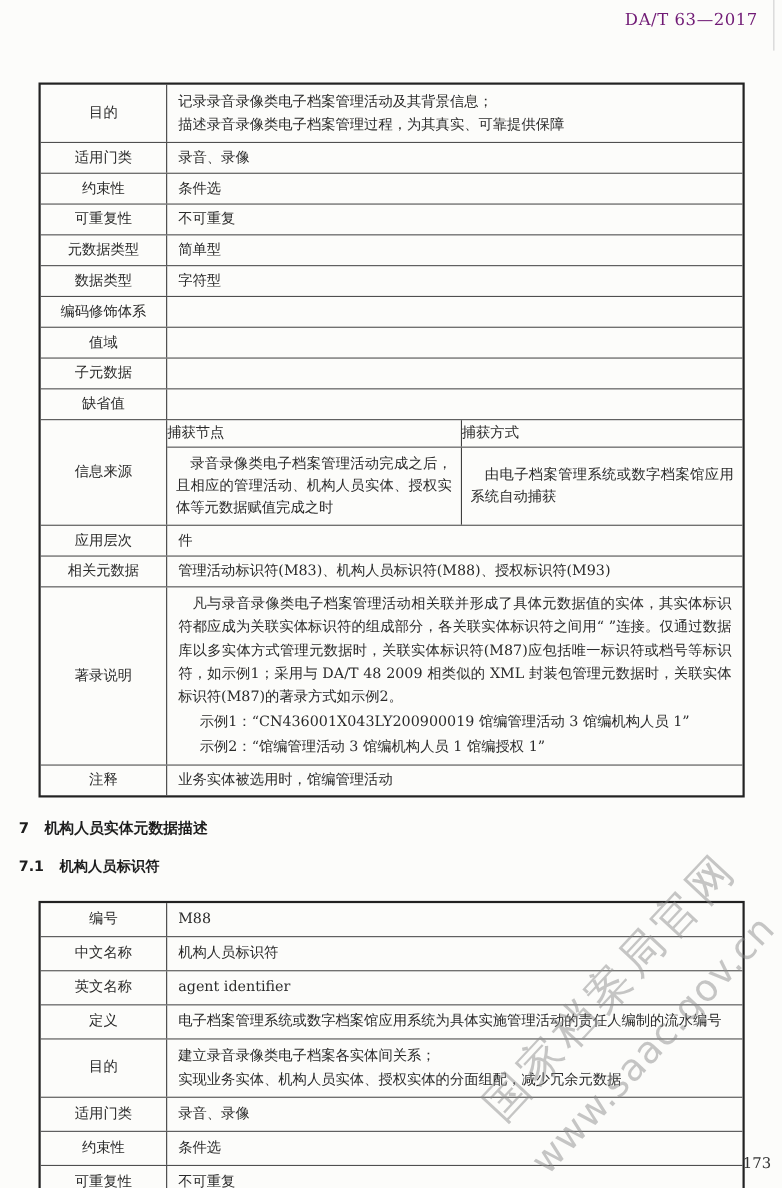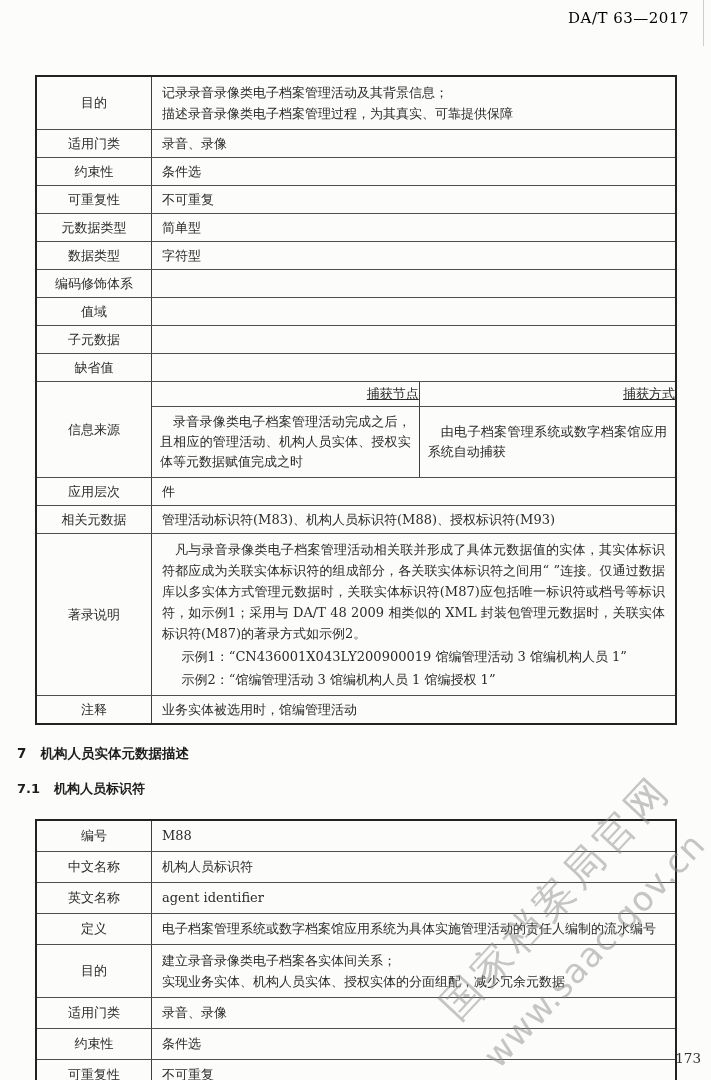--- a/index.html
+++ b/index.html
@@ -15,21 +15,21 @@
     color: #2b2b2b;
     font-size: 13px;
     line-height: 20px;
   }
   .doc-header {
     position: absolute;
     top: 8px;
     right: 22px;
     font-size: 15px;
     letter-spacing: 0.5px;
-    color: #000000;
+    color: #701a75;
     text-align: right;
   }
   .scan-edge {
     position: absolute;
     right: 7px; top: 0;
     width: 1px; height: 46px;
     background: #cfcfcf;
   }
   .content { padding: 55px 34px 0 35px; }
 
@@ -55,24 +55,23 @@
     min-height: 27px;
   }
   .td .vline { line-height: 21px; }
   .td.multiline { padding: 5px 10px; }
 
   
   .td.nested { padding: 0; }
   .nested-head { display: flex; border-bottom: 1px solid #4f4f4f; }
   .nh-cell {
     flex: 0 0 51.2%;
-    text-align: right;
+    text-align: left;
     padding: 2px 0;
     border-right: 1px solid #3f3f3f;
-    text-decoration: underline;
   }
   .nh-cell.last { flex: 1 1 auto; border-right: none; }
   .nested-body { display: flex; align-items: center; }
   .nb-cell {
     flex: 0 0 51.2%;
     padding: 5px 8px;
     border-right: 1px solid #3f3f3f;
     text-indent: 1em;
     line-height: 20px;
     text-align: justify;

